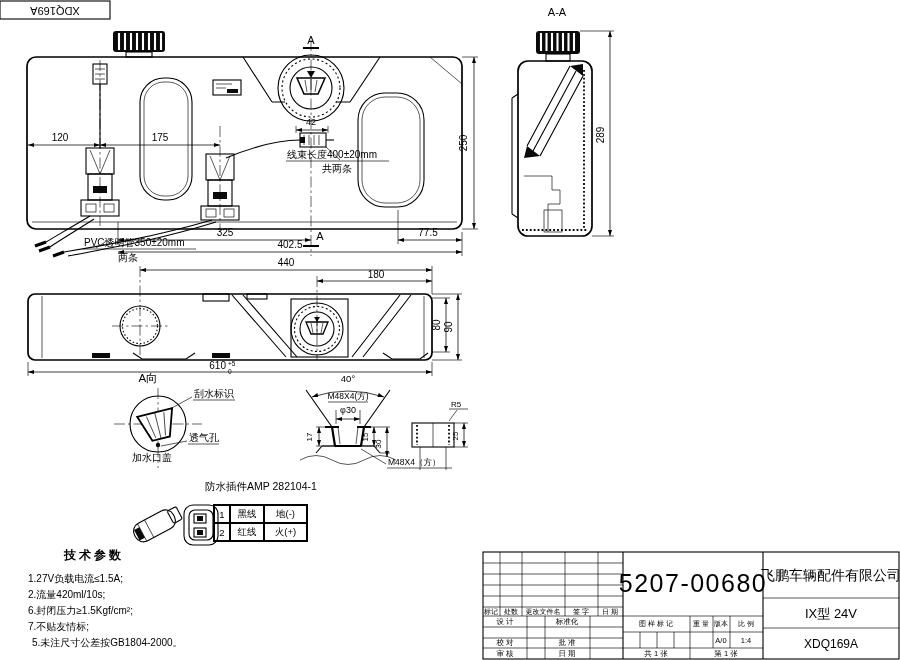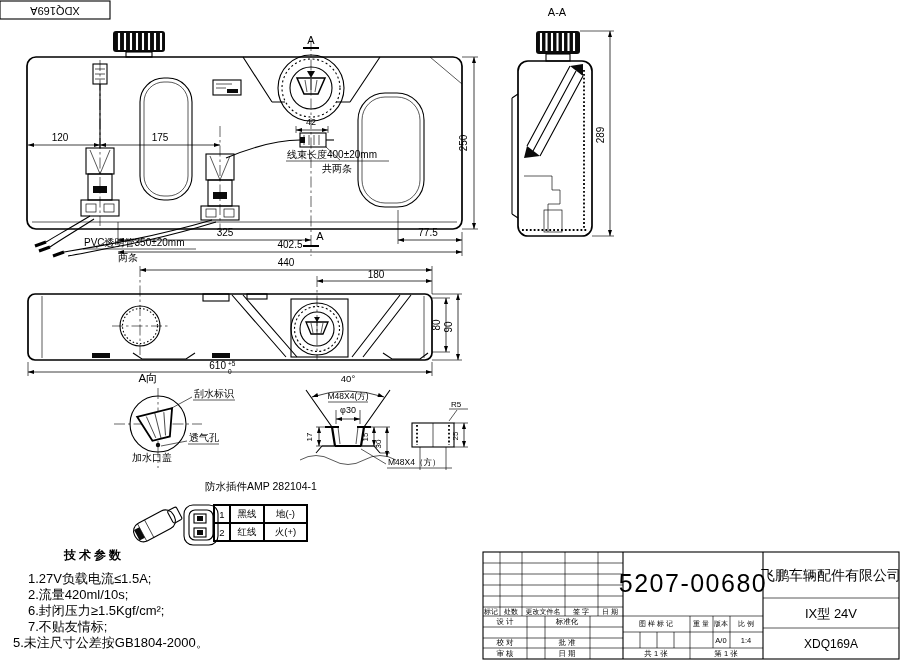--- a/index.html
+++ b/index.html
@@ -10,21 +10,21 @@
   .ln{stroke:#000;fill:none;stroke-width:1.1;}
   .thk{stroke-width:1.7;}
   .thn{stroke-width:0.65;}
   .dim{stroke:#000;stroke-width:0.75;fill:none;marker-start:url(#ar);marker-end:url(#ar);}
   .cl{stroke:#000;stroke-width:0.6;stroke-dasharray:11 3 2.5 3;fill:none;}
   .dot{stroke:#000;fill:none;stroke-dasharray:1.8 2.1;}
   .fb{fill:#0a0a0a;stroke:none;}
   .wt{stroke:#fff;stroke-width:2.1;fill:none;}
   .t{position:absolute;white-space:nowrap;}
   .params-title{font-size:12px;letter-spacing:3px;font-weight:bold;}
-  .param-line{font-size:13px;line-height:16px;}
+  .param-line{font-size:10px;line-height:16px;}
   .ctable{position:absolute;display:grid;grid-template-columns:16px 34px 43px;
           border:1.4px solid #000;font-size:9.5px;}
   .ctable > div{border:0.8px solid #000;display:flex;align-items:center;justify-content:center;height:16px;}
 </style>
 </head>
 <body>
 
 <div class="sheet">
 <svg width="900" height="660" viewBox="0 0 900 660">
   <defs>
@@ -337,14 +337,14 @@
   <div>2</div>
   <div>红线</div>
   <div>火(+)</div>
 </div>
 
 <div class="t params-title" style="left:64px;top:547px;">技术参数</div>
 <div class="t param-line" style="left:28px;top:571px;">1.27V负载电流≤1.5A;</div>
 <div class="t param-line" style="left:28px;top:587px;">2.流量420ml/10s;</div>
 <div class="t param-line" style="left:28px;top:603px;">6.封闭压力≥1.5Kgf/cm²;</div>
 <div class="t param-line" style="left:28px;top:619px;">7.不贴友情标;</div>
-<div class="t param-line" style="left:13px;top:635px;">5.未注尺寸公差按GB1804-2000。</div>
+<div class="t param-line" style="left:32px;top:635px;">5.未注尺寸公差按GB1804-2000。</div>
 </div>
 
 </body></html>

